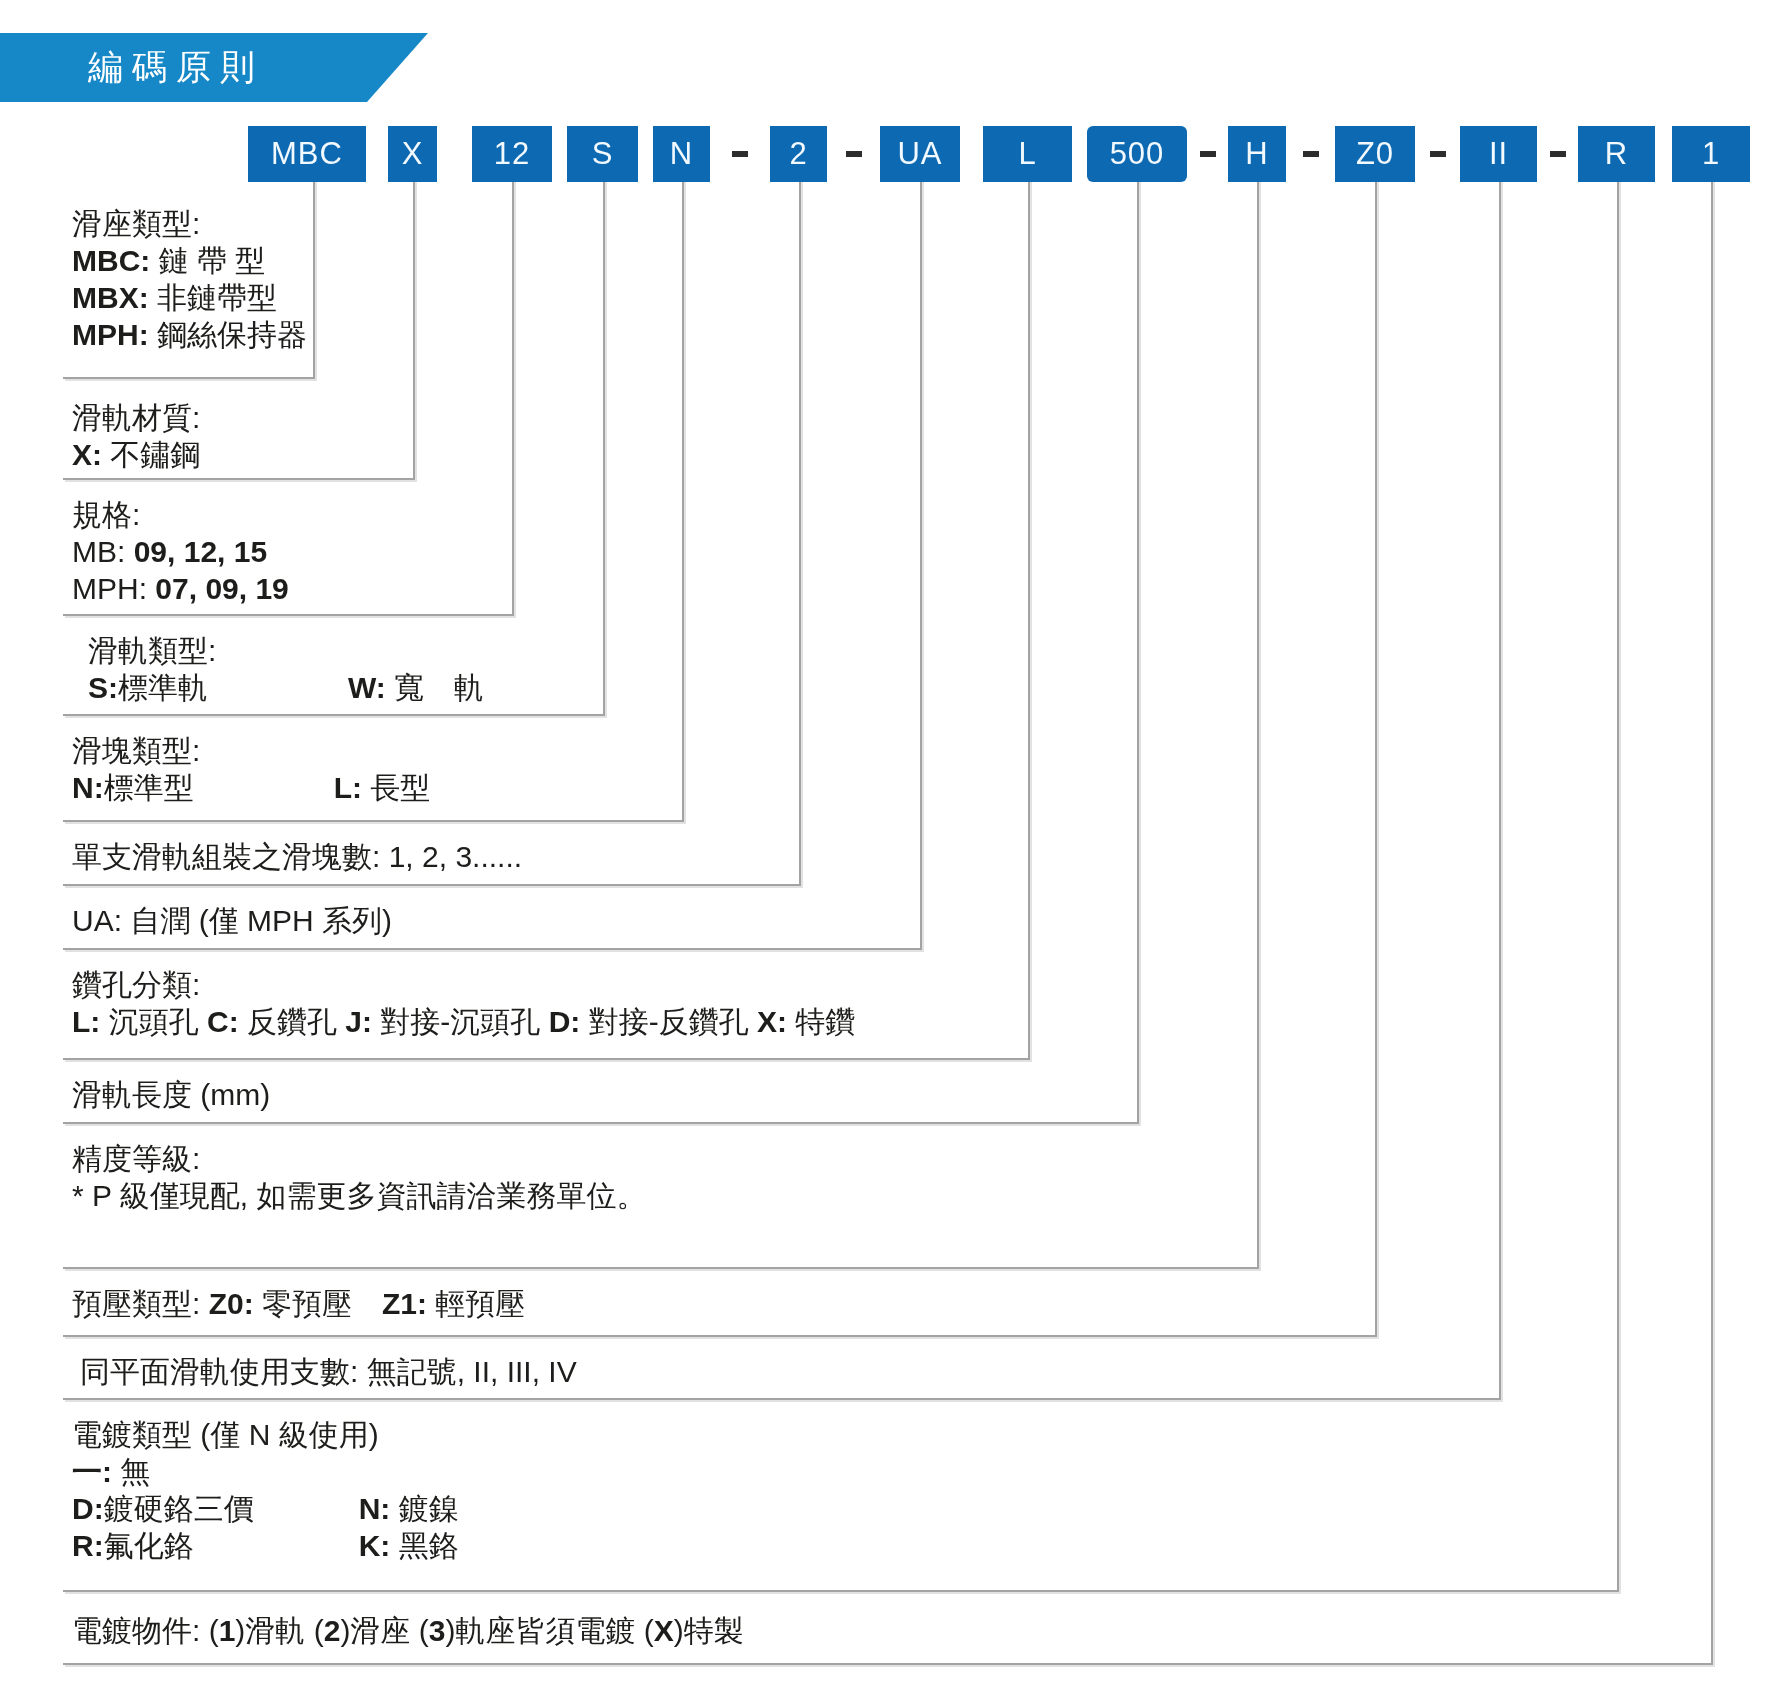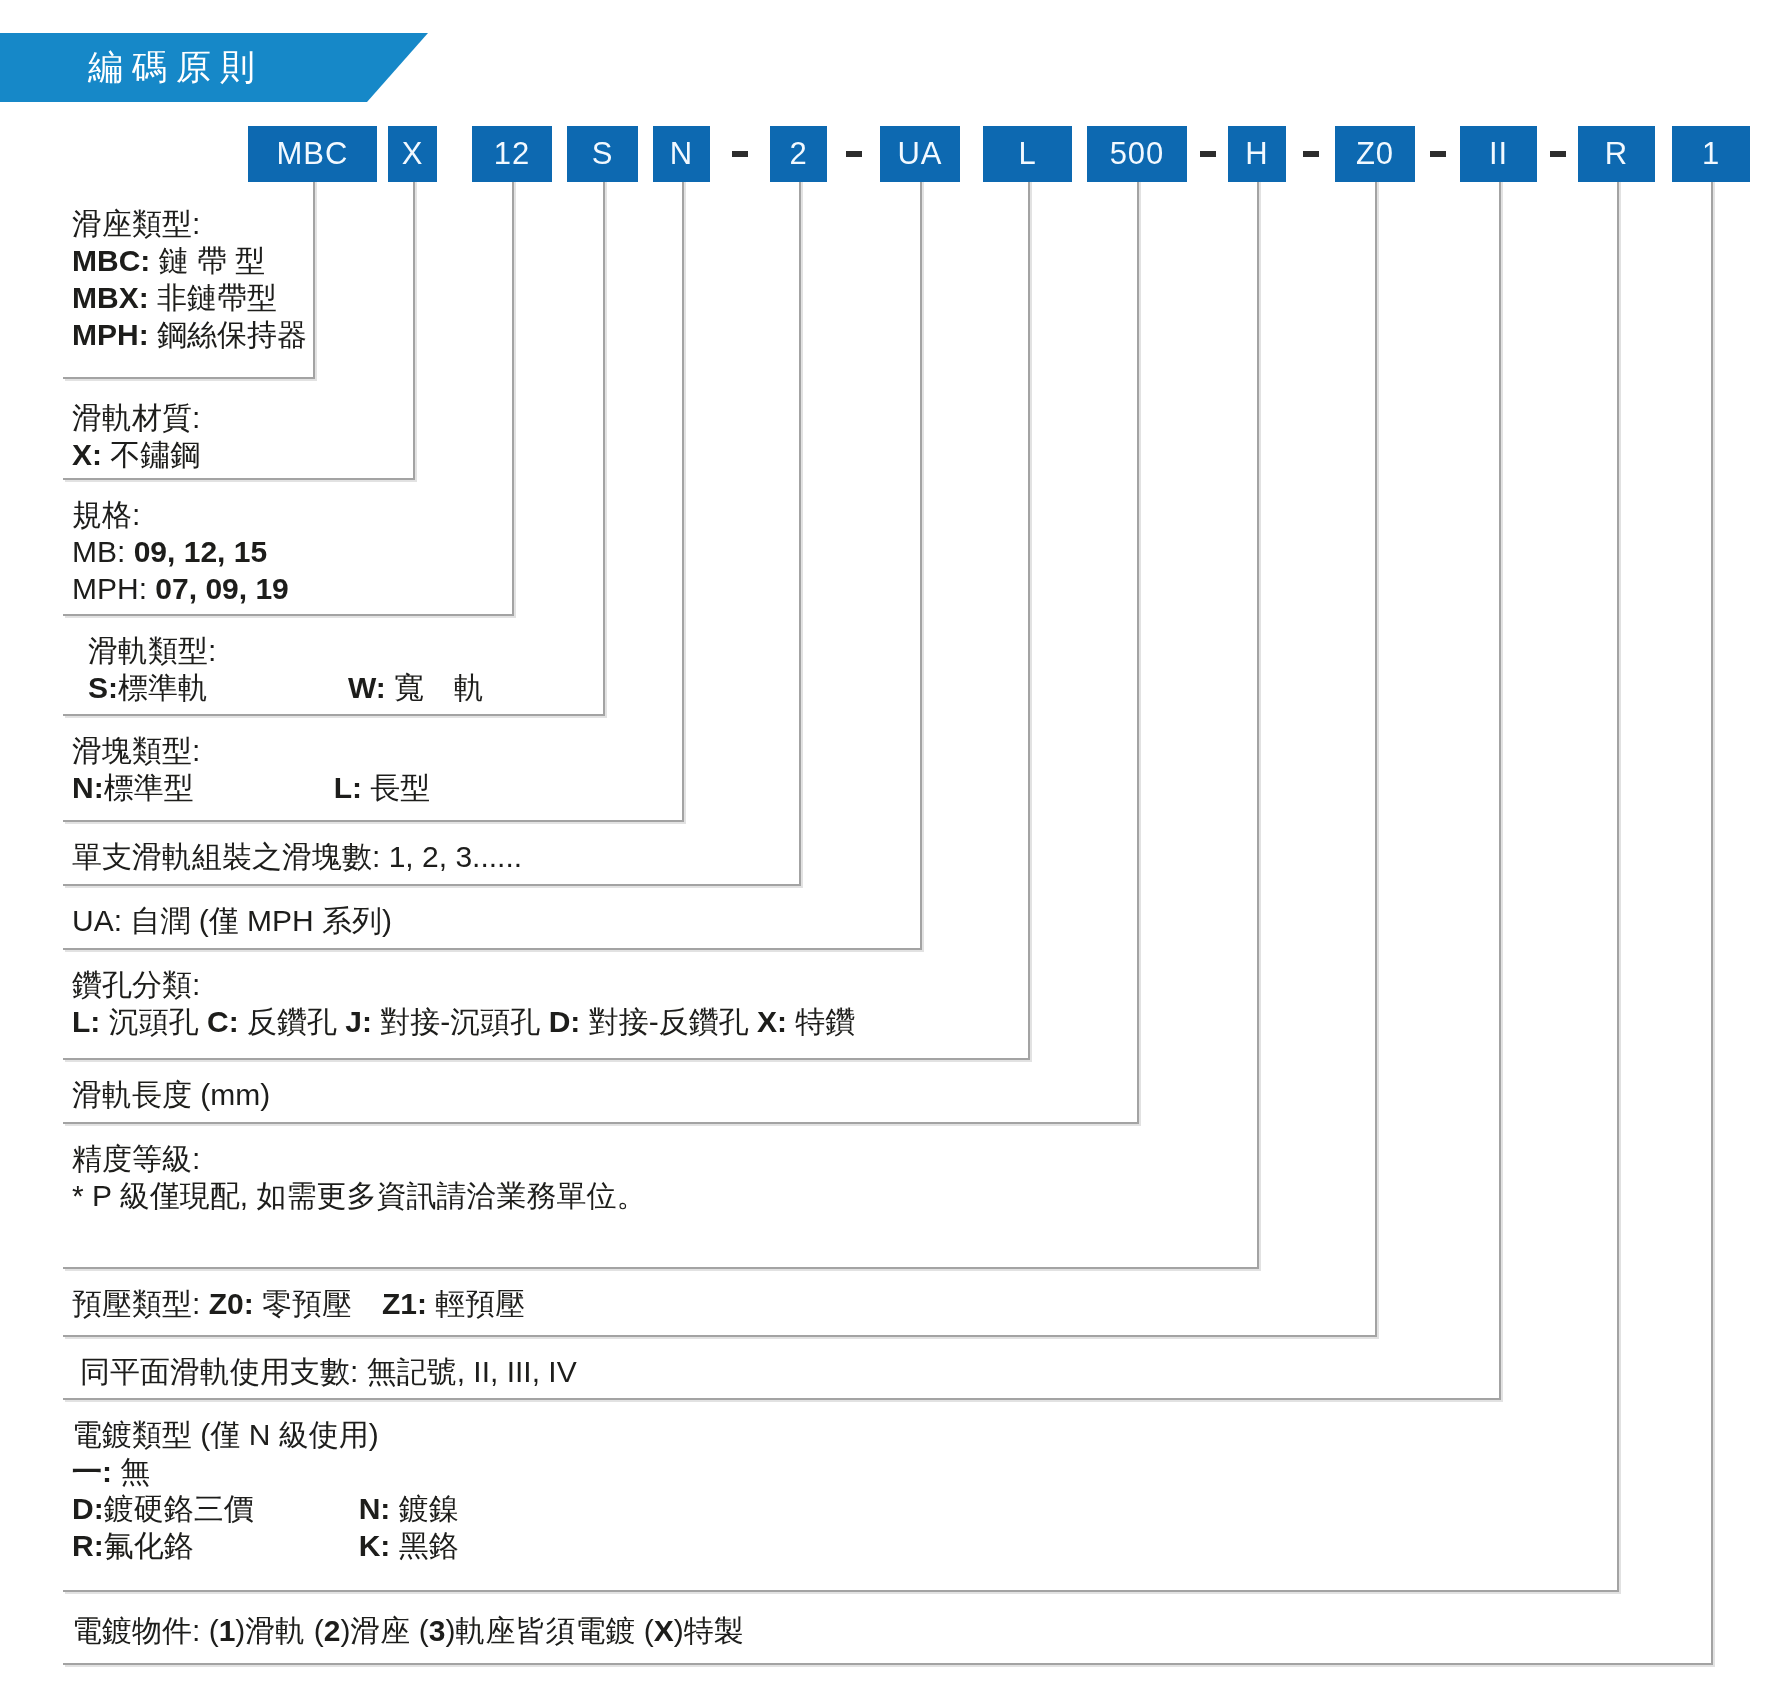--- a/index.html
+++ b/index.html
@@ -51,31 +51,31 @@
   }
 </style>
 </head>
 <body>
 
 <div class="canvas">
   <div class="banner">
     <span class="banner-text">編碼原則</span>
   </div>
   <div>
-      <div class="code-box" style="left: 248px; width: 129px; top: 126px; height: 56px;">MBC</div>
+      <div class="code-box" style="left: 248px; width: 118px; top: 126px; height: 56px;">MBC</div>
       <div class="code-box" style="left: 388px; width: 49px; top: 126px; height: 56px;">X</div>
       <div class="code-box" style="left: 472px; width: 80px; top: 126px; height: 56px;">12</div>
       <div class="code-box" style="left: 567px; width: 71px; top: 126px; height: 56px;">S</div>
       <div class="code-box" style="left: 653px; width: 57px; top: 126px; height: 56px;">N</div>
       <div class="code-dash" style="left: 732px; top: 151px;"></div>
       <div class="code-box" style="left: 770px; width: 57px; top: 126px; height: 56px;">2</div>
       <div class="code-dash" style="left: 845.5px; top: 151px;"></div>
       <div class="code-box" style="left: 880px; width: 80px; top: 126px; height: 56px;">UA</div>
       <div class="code-box" style="left: 983px; width: 89px; top: 126px; height: 56px;">L</div>
-      <div class="code-box" style="left: 1087px; width: 100px; top: 126px; height: 56px;">500</div>
+      <div class="code-box" style="left: 1087px; width: 100px; top: 126px; height: 56px; border-radius: 6px;">500</div>
       <div class="code-dash" style="left: 1199.5px; top: 151px;"></div>
       <div class="code-box" style="left: 1228px; width: 58px; top: 126px; height: 56px;">H</div>
       <div class="code-dash" style="left: 1302.5px; top: 151px;"></div>
       <div class="code-box" style="left: 1335px; width: 80px; top: 126px; height: 56px;">Z0</div>
       <div class="code-dash" style="left: 1429.5px; top: 151px;"></div>
       <div class="code-box" style="left: 1460px; width: 77px; top: 126px; height: 56px;">II</div>
       <div class="code-dash" style="left: 1549.5px; top: 151px;"></div>
       <div class="code-box" style="left: 1578px; width: 77px; top: 126px; height: 56px;">R</div>
       <div class="code-box" style="left: 1672px; width: 78px; top: 126px; height: 56px;">1</div>
     </div>

